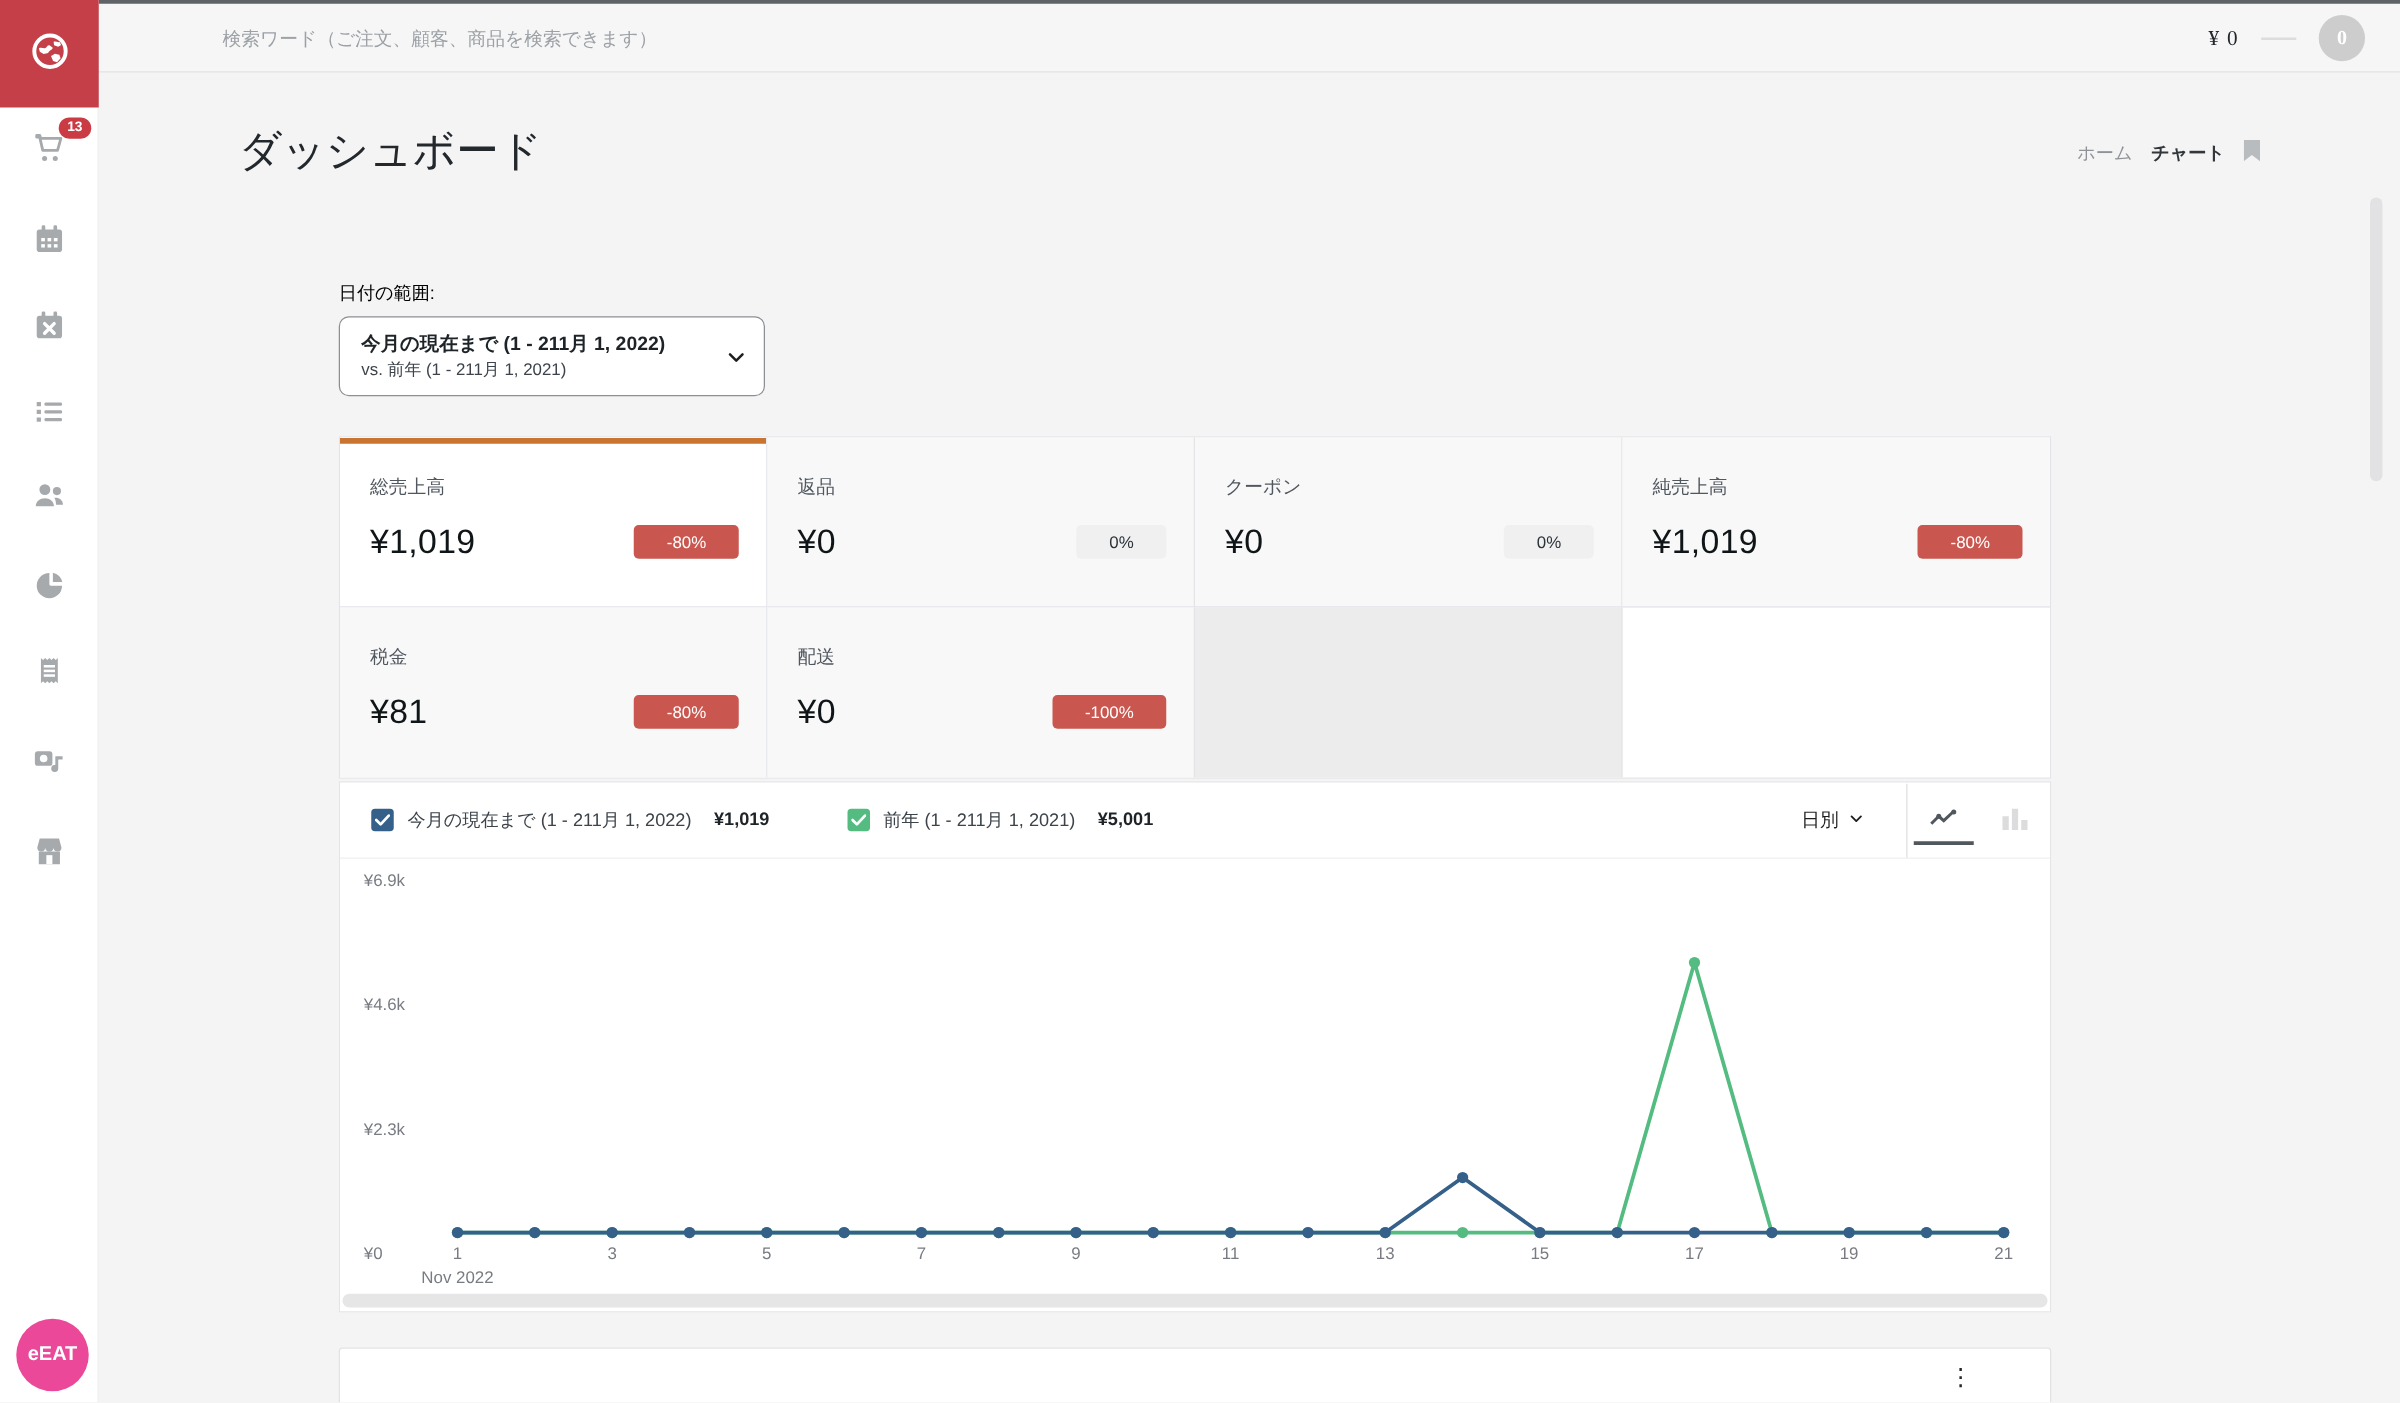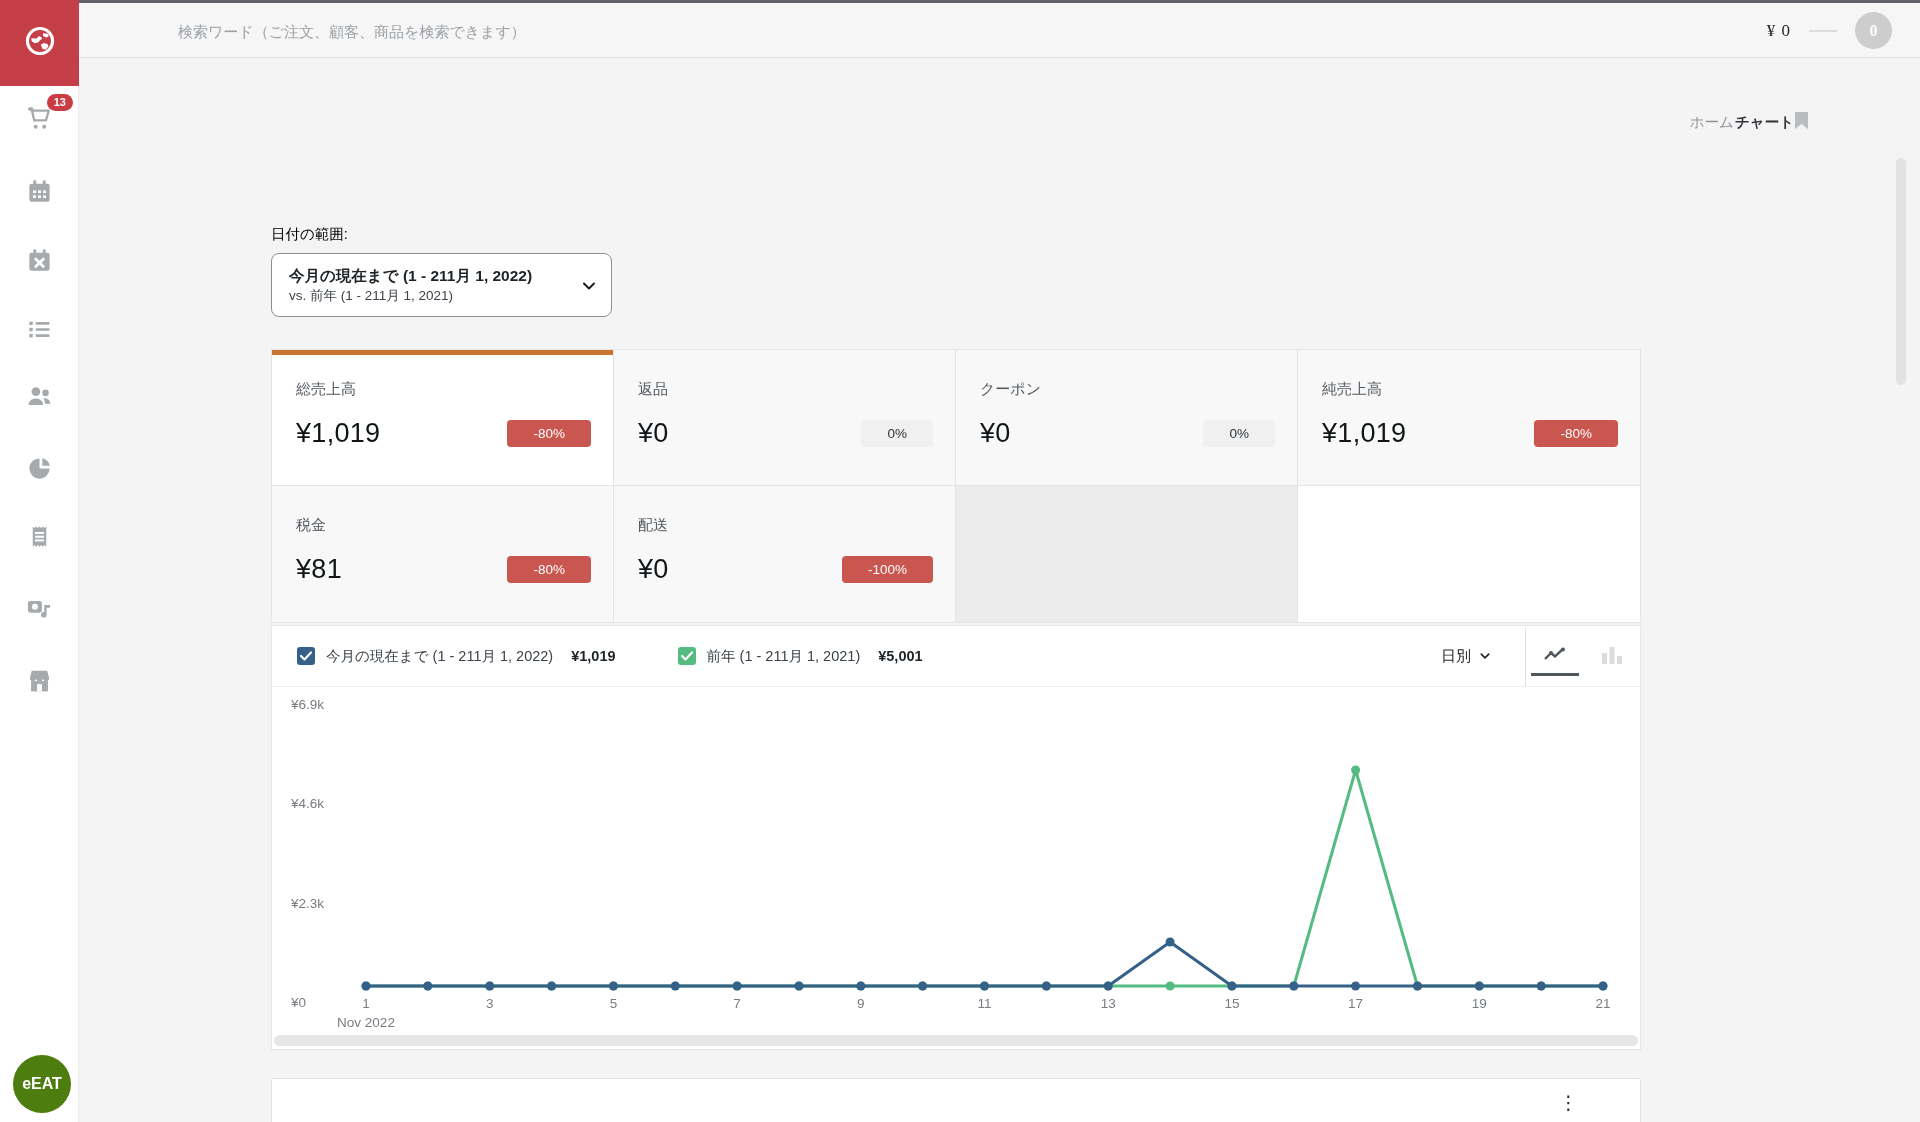--- a/index.html
+++ b/index.html
@@ -29,26 +29,26 @@
   .nav-item:nth-of-type(2){top:172px;}
   .nav-item:nth-of-type(3){top:241px;}
   .nav-item:nth-of-type(4){top:310px;}
   .nav-item:nth-of-type(5){top:377px;}
   .nav-item:nth-of-type(6){top:449px;}
   .nav-item:nth-of-type(7){top:517px;}
   .nav-item:nth-of-type(8){top:589px;}
   .nav-item:nth-of-type(9){top:661px;}
   .nav-badge{position:absolute;top:-5px;right:-12px;background:#ca3b44;color:#fff;font-size:11px;font-weight:bold;
           padding:2px 7px;border-radius:10px;line-height:13px;}
-  .side-footer-logo{position:absolute;left:13px;top:1055px;width:58px;height:58px;border-radius:50%;background:#4d7c0f;
+  .side-footer-logo{position:absolute;left:13px;top:1055px;width:58px;height:58px;border-radius:50%;background:#ec4899;
           display:flex;align-items:center;justify-content:center;color:#fff;font-weight:bold;font-size:16px;cursor:pointer;}
 
   
   .page-title{position:absolute;left:191px;top:98px;margin:0;font-size:34px;font-weight:500;color:#23282d;}
-  .breadcrumb{position:absolute;right:112px;top:112px;display:flex;align-items:center;gap:1px;font-size:14.5px;}
+  .breadcrumb{position:absolute;right:112px;top:112px;display:flex;align-items:center;gap:15px;font-size:14.5px;}
   .breadcrumb .bc-home{color:#8f9397;text-decoration:none;cursor:pointer;}
   .breadcrumb .bc-current{color:#32373c;font-weight:bold;text-decoration:none;cursor:pointer;font-family:Liberation Serif, serif;}
 
   
   .filter-label{position:absolute;left:271px;top:225px;font-size:14.5px;color:#000000;}
   .range-select{position:absolute;left:271px;top:253px;width:341px;height:64px;background:#fff;border:1px solid #8c8f94;
           border-radius:8px;text-align:left;padding:10px 42px 10px 17px;cursor:pointer;font-family:inherit;box-sizing:border-box;}
   .range-select .r1{display:block;font-size:15.5px;font-weight:bold;color:#1d2327;line-height:21px;}
   .range-select .r2{display:block;font-size:13.5px;color:#3c434a;line-height:19px;}
   .range-select .chev{position:absolute;right:14px;top:24px;}
@@ -226,20 +226,21 @@
 
   <header class="topbar">
     <input class="search" type="text" placeholder="検索ワード（ご注文、顧客、商品を検索できます）" style="">
     <div class="topbar-right">
       <span class="cart-total">¥ 0</span>
       <span class="tb-dash"></span>
       <button class="count-bubble">0</button>
     </div>
   </header>
 
+  <h1 class="page-title">ダッシュボード</h1>
   <div class="breadcrumb">
     <a class="bc-home">ホーム</a>
     <a class="bc-current">チャート</a>
     <span>
       <svg width="13" height="17" viewBox="0 0 13 17">
           <path d="M0 0h13v17l-6.5-5L0 17z" fill="#b9bcbf"></path>
         </svg>
     </span>
   </div>
 

